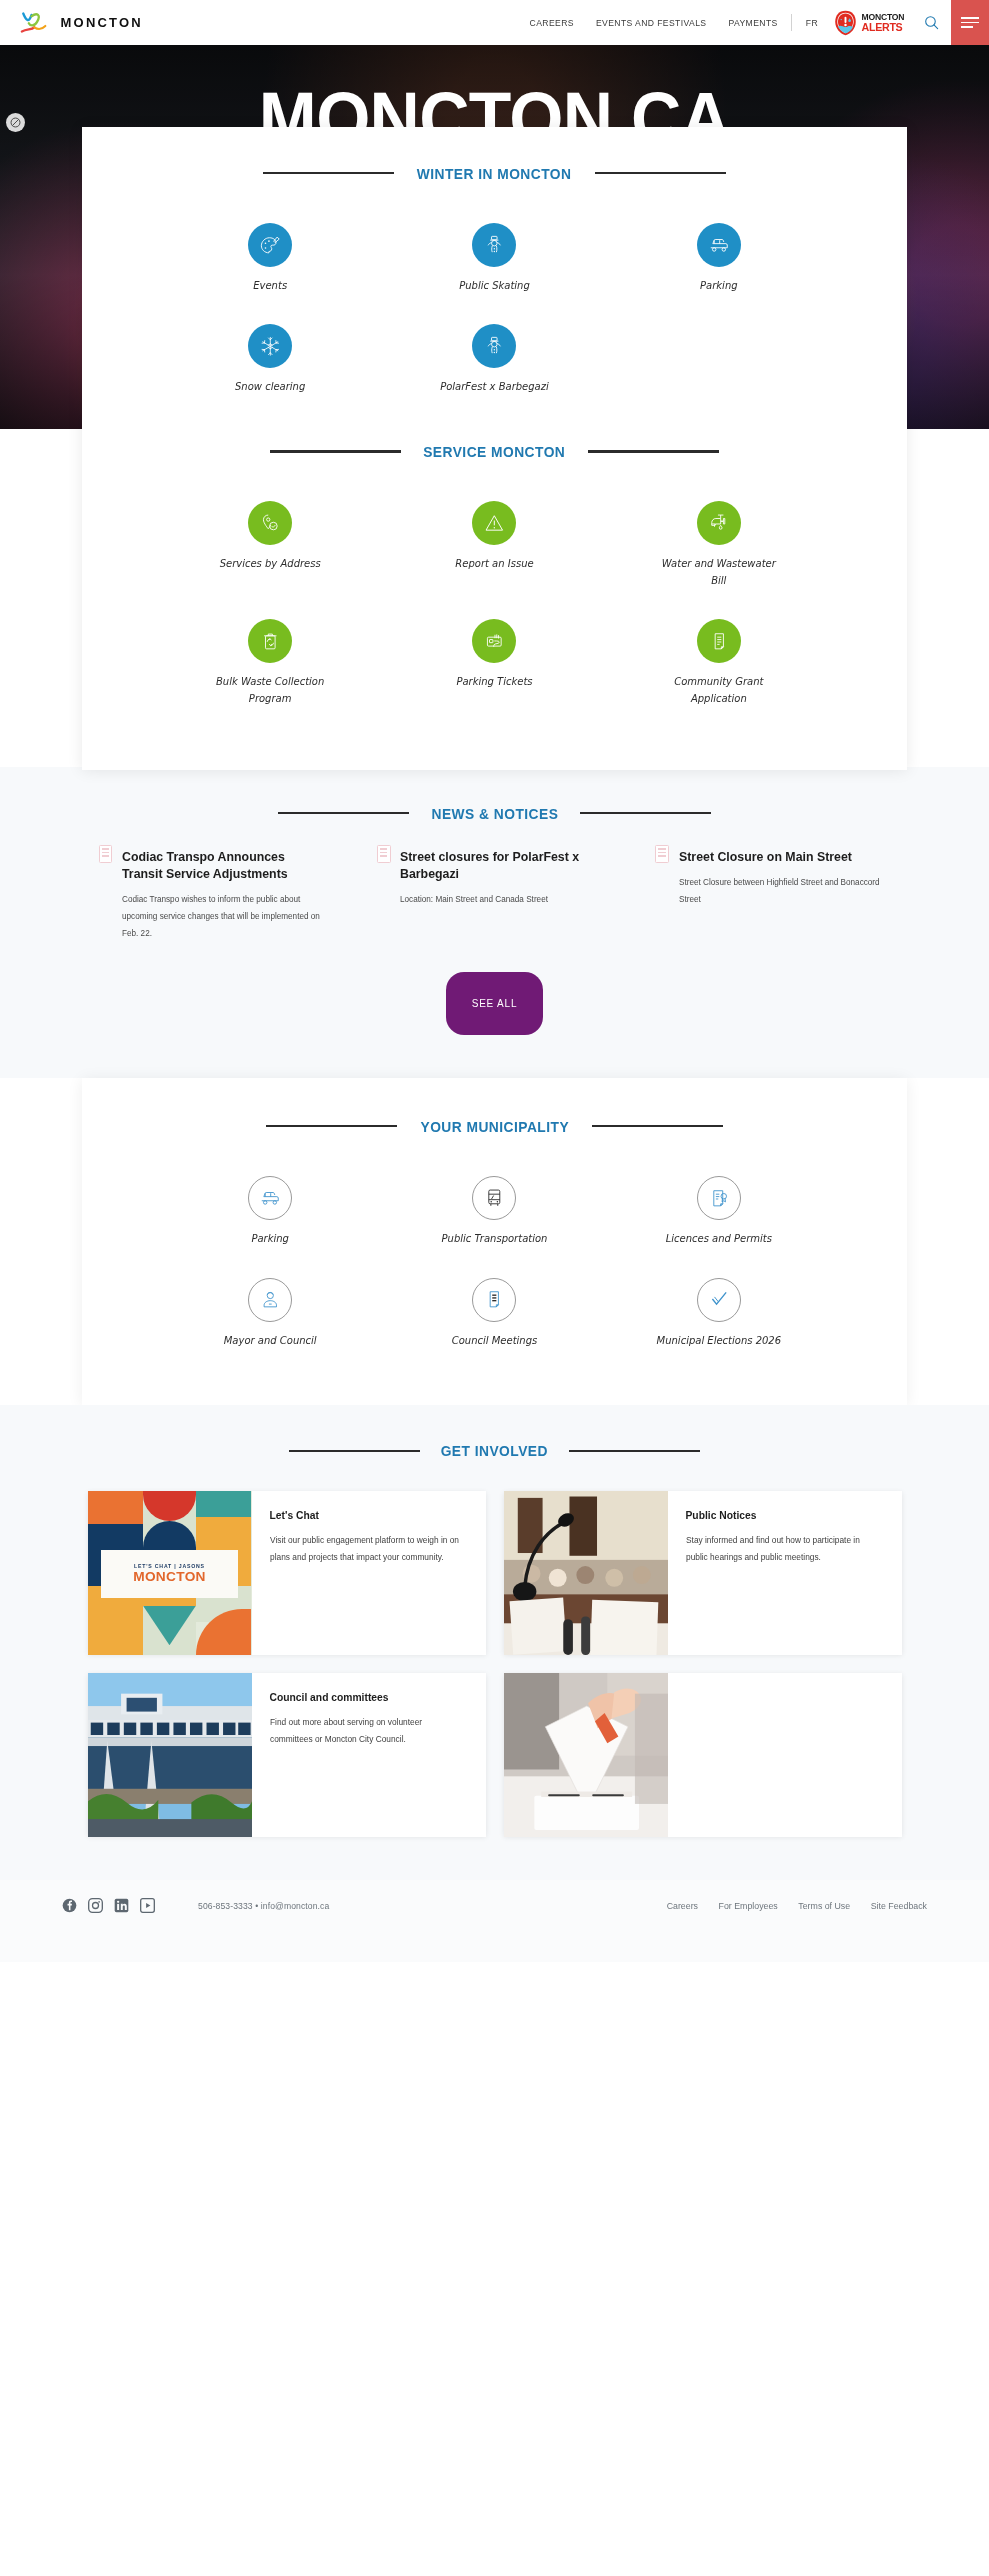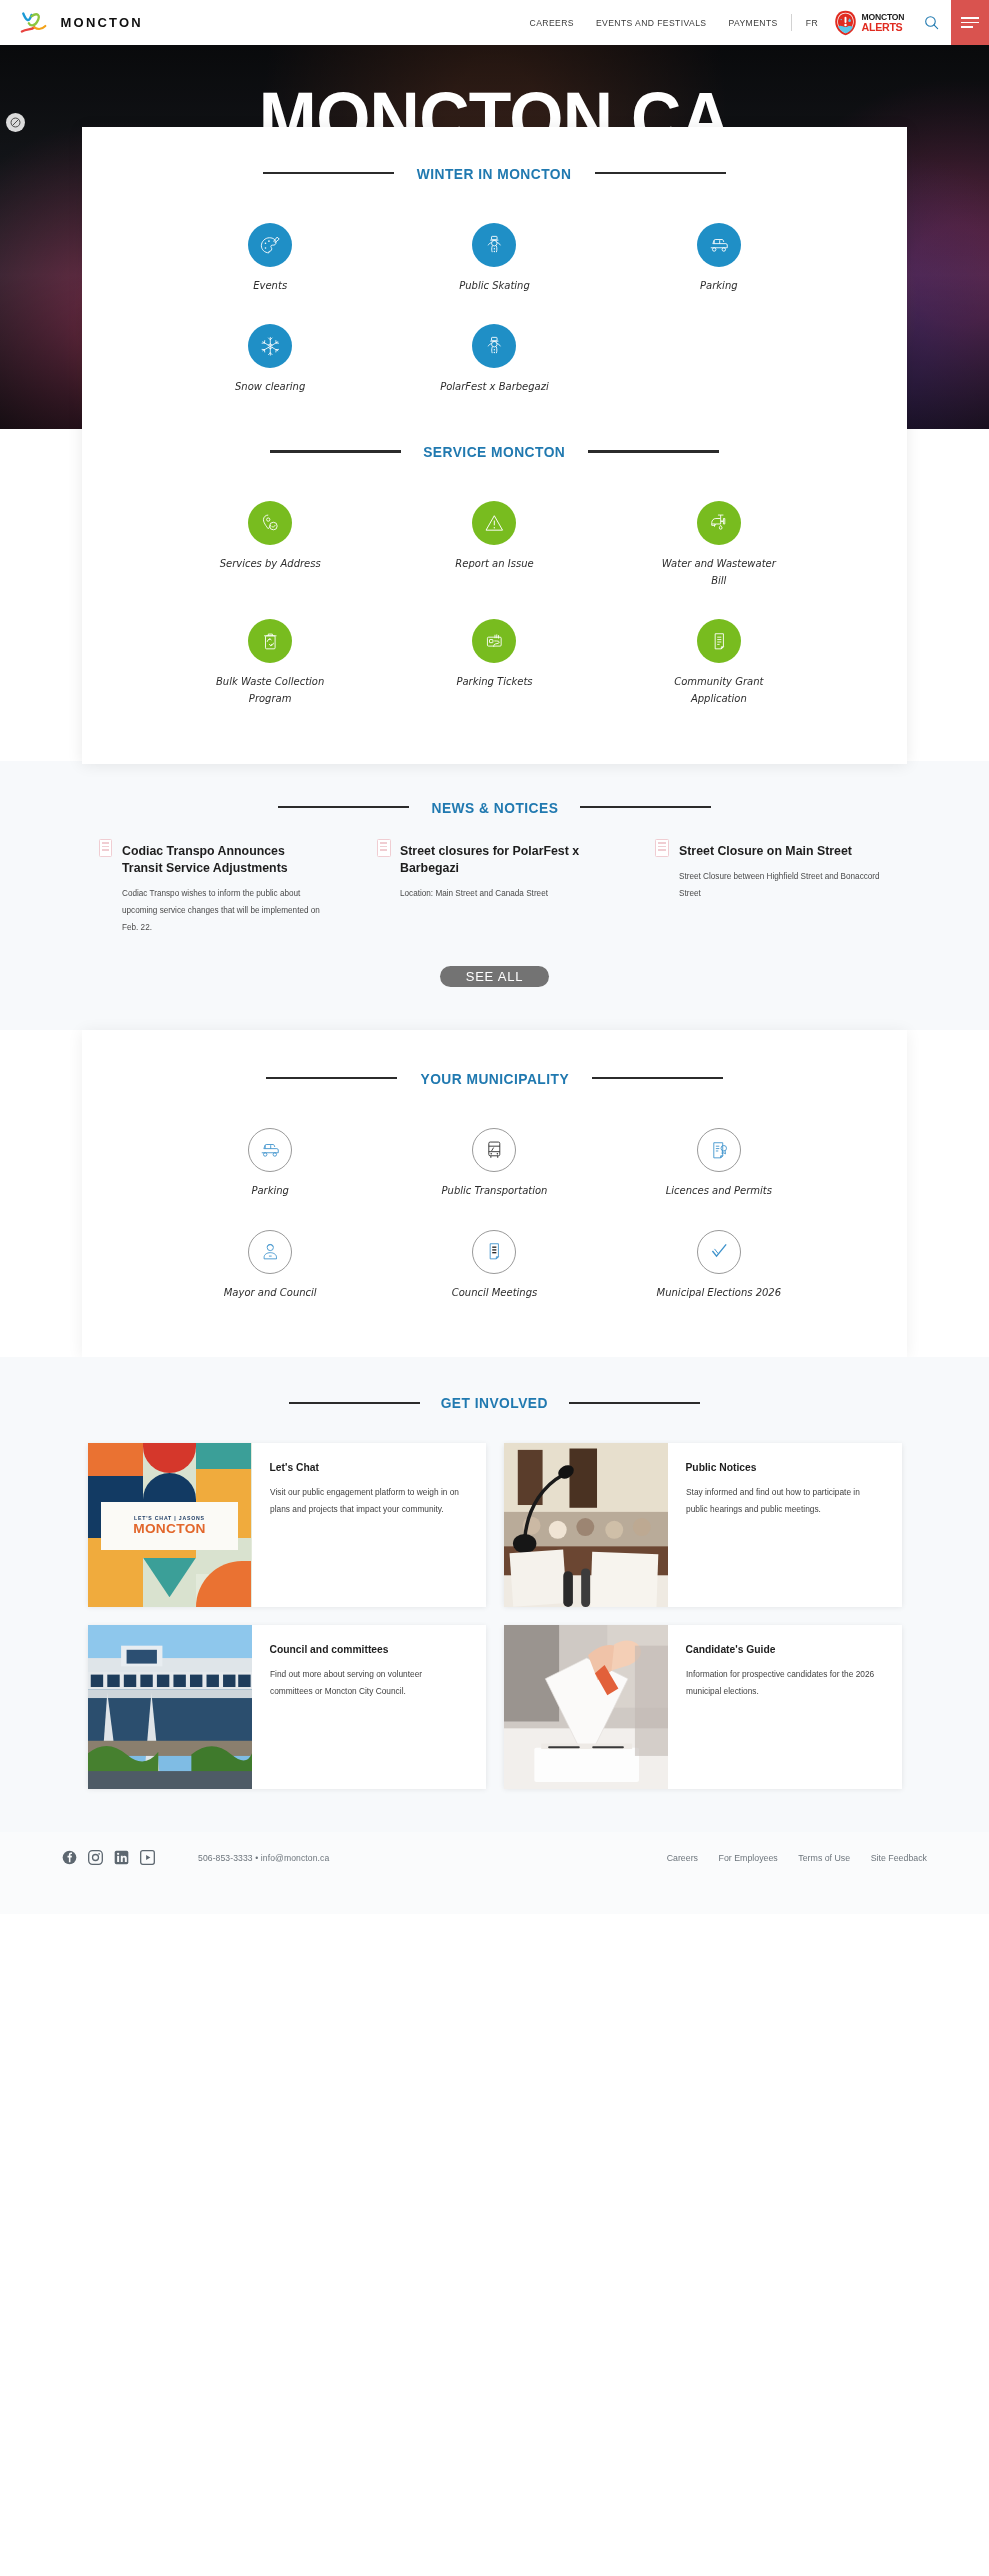--- a/index.html
+++ b/index.html
@@ -92,21 +92,21 @@
   .hero-skip {
     position:absolute; left:5.5px; top:69px; width:19px;height:19px;
     border-radius:50%; background:rgba(255,255,255,.85);
     display:flex;align-items:center;justify-content:center; z-index:7;
   }
 
   
   .panel {
     position:relative; z-index:10;
     width:825px; margin:-302px auto 0 auto; background:#ffffff;
-    padding:38px 0 0 0;
+    padding:38px 0 6px 0;
     box-shadow:0 1.4px 15px rgba(0,0,0,.09);
   }
   .panel-wave { width:825px; display:block; }
 
   .sec-head {
     display:flex; align-items:center; justify-content:center; gap:16.5px;
     margin: 0 auto 6.9px auto;
   }
   .sec-head .rule { width:131px; height:2.1px; background:#2b2b2b; }
   .sec-head h2 {
@@ -160,23 +160,23 @@
     font-size:13px; font-weight:bold; color:#1d1d1d; line-height:1.3;
     margin-bottom:8.2px; transform:scaleX(.95); transform-origin:left;
   }
   .news-sub {
     font-family:"Liberation Sans", sans-serif;
     font-size:8.6px; color:#4a4a4a; line-height:1.95;
     transform:scaleX(.95); transform-origin:left;
   }
   .see-all-wrap { text-align:center; margin-top:30px; }
   .see-all {
-    display:inline-block; background:#737373; color:#fff;
-    font-size:13px; letter-spacing:0.8px; font-family:"Liberation Sans", sans-serif;
-    padding:3px 26px; border-radius:18px; text-decoration:none; cursor:pointer;
+    display:inline-block; background:#701a75; color:#fff;
+    font-size:10px; letter-spacing:0.8px; font-family:"Liberation Sans", sans-serif;
+    padding:26px 26px; border-radius:18px; text-decoration:none; cursor:pointer;
     border:none;
   }
 
   
   .panel2 {
     width:825px; margin:0 auto; background:#ffffff; padding:40px 0 0 0;
     box-shadow:0 1.4px 15px rgba(0,0,0,.07);
   }
 
   
@@ -742,24 +742,20 @@
               <path d="M122 44 c14 -14 34 -20 46 -10 c10 8 4 22 -8 30 l-24 16 z" fill="#f0c3a8"></path>
               <path d="M160 28 c16 -10 34 -6 38 6 c4 12 -8 22 -22 26 l-20 6 z" fill="#f4cfb6"></path>
               <path d="M146 58 l20 34 -16 10 -18 -32 z" fill="#e2603a"></path>
               <rect x="44" y="178" width="152" height="50" rx="3" fill="#fdfdfd"></rect>
               <rect x="54" y="172" width="132" height="8" fill="#eeeae6"></rect>
               <rect x="64" y="176" width="46" height="3" rx="1.5" fill="#3a3a3a"></rect>
               <rect x="128" y="176" width="46" height="3" rx="1.5" fill="#3a3a3a"></rect>
               <rect x="190" y="30" width="48" height="160" fill="#bfb8b2" opacity=".6"></rect>
             </svg>
           </div>
-          <div class="card-body">
-            <div class="card-title">Candidate's Guide</div>
-            <div class="card-text">Information for prospective candidates for the 2026 municipal elections.</div>
-          </div>
         </div>
 
       </div>
     </div>
   </div>
 
   <div class="footer">
     <div class="footer-inner">
       <div class="socials">
         <span class="soc">

